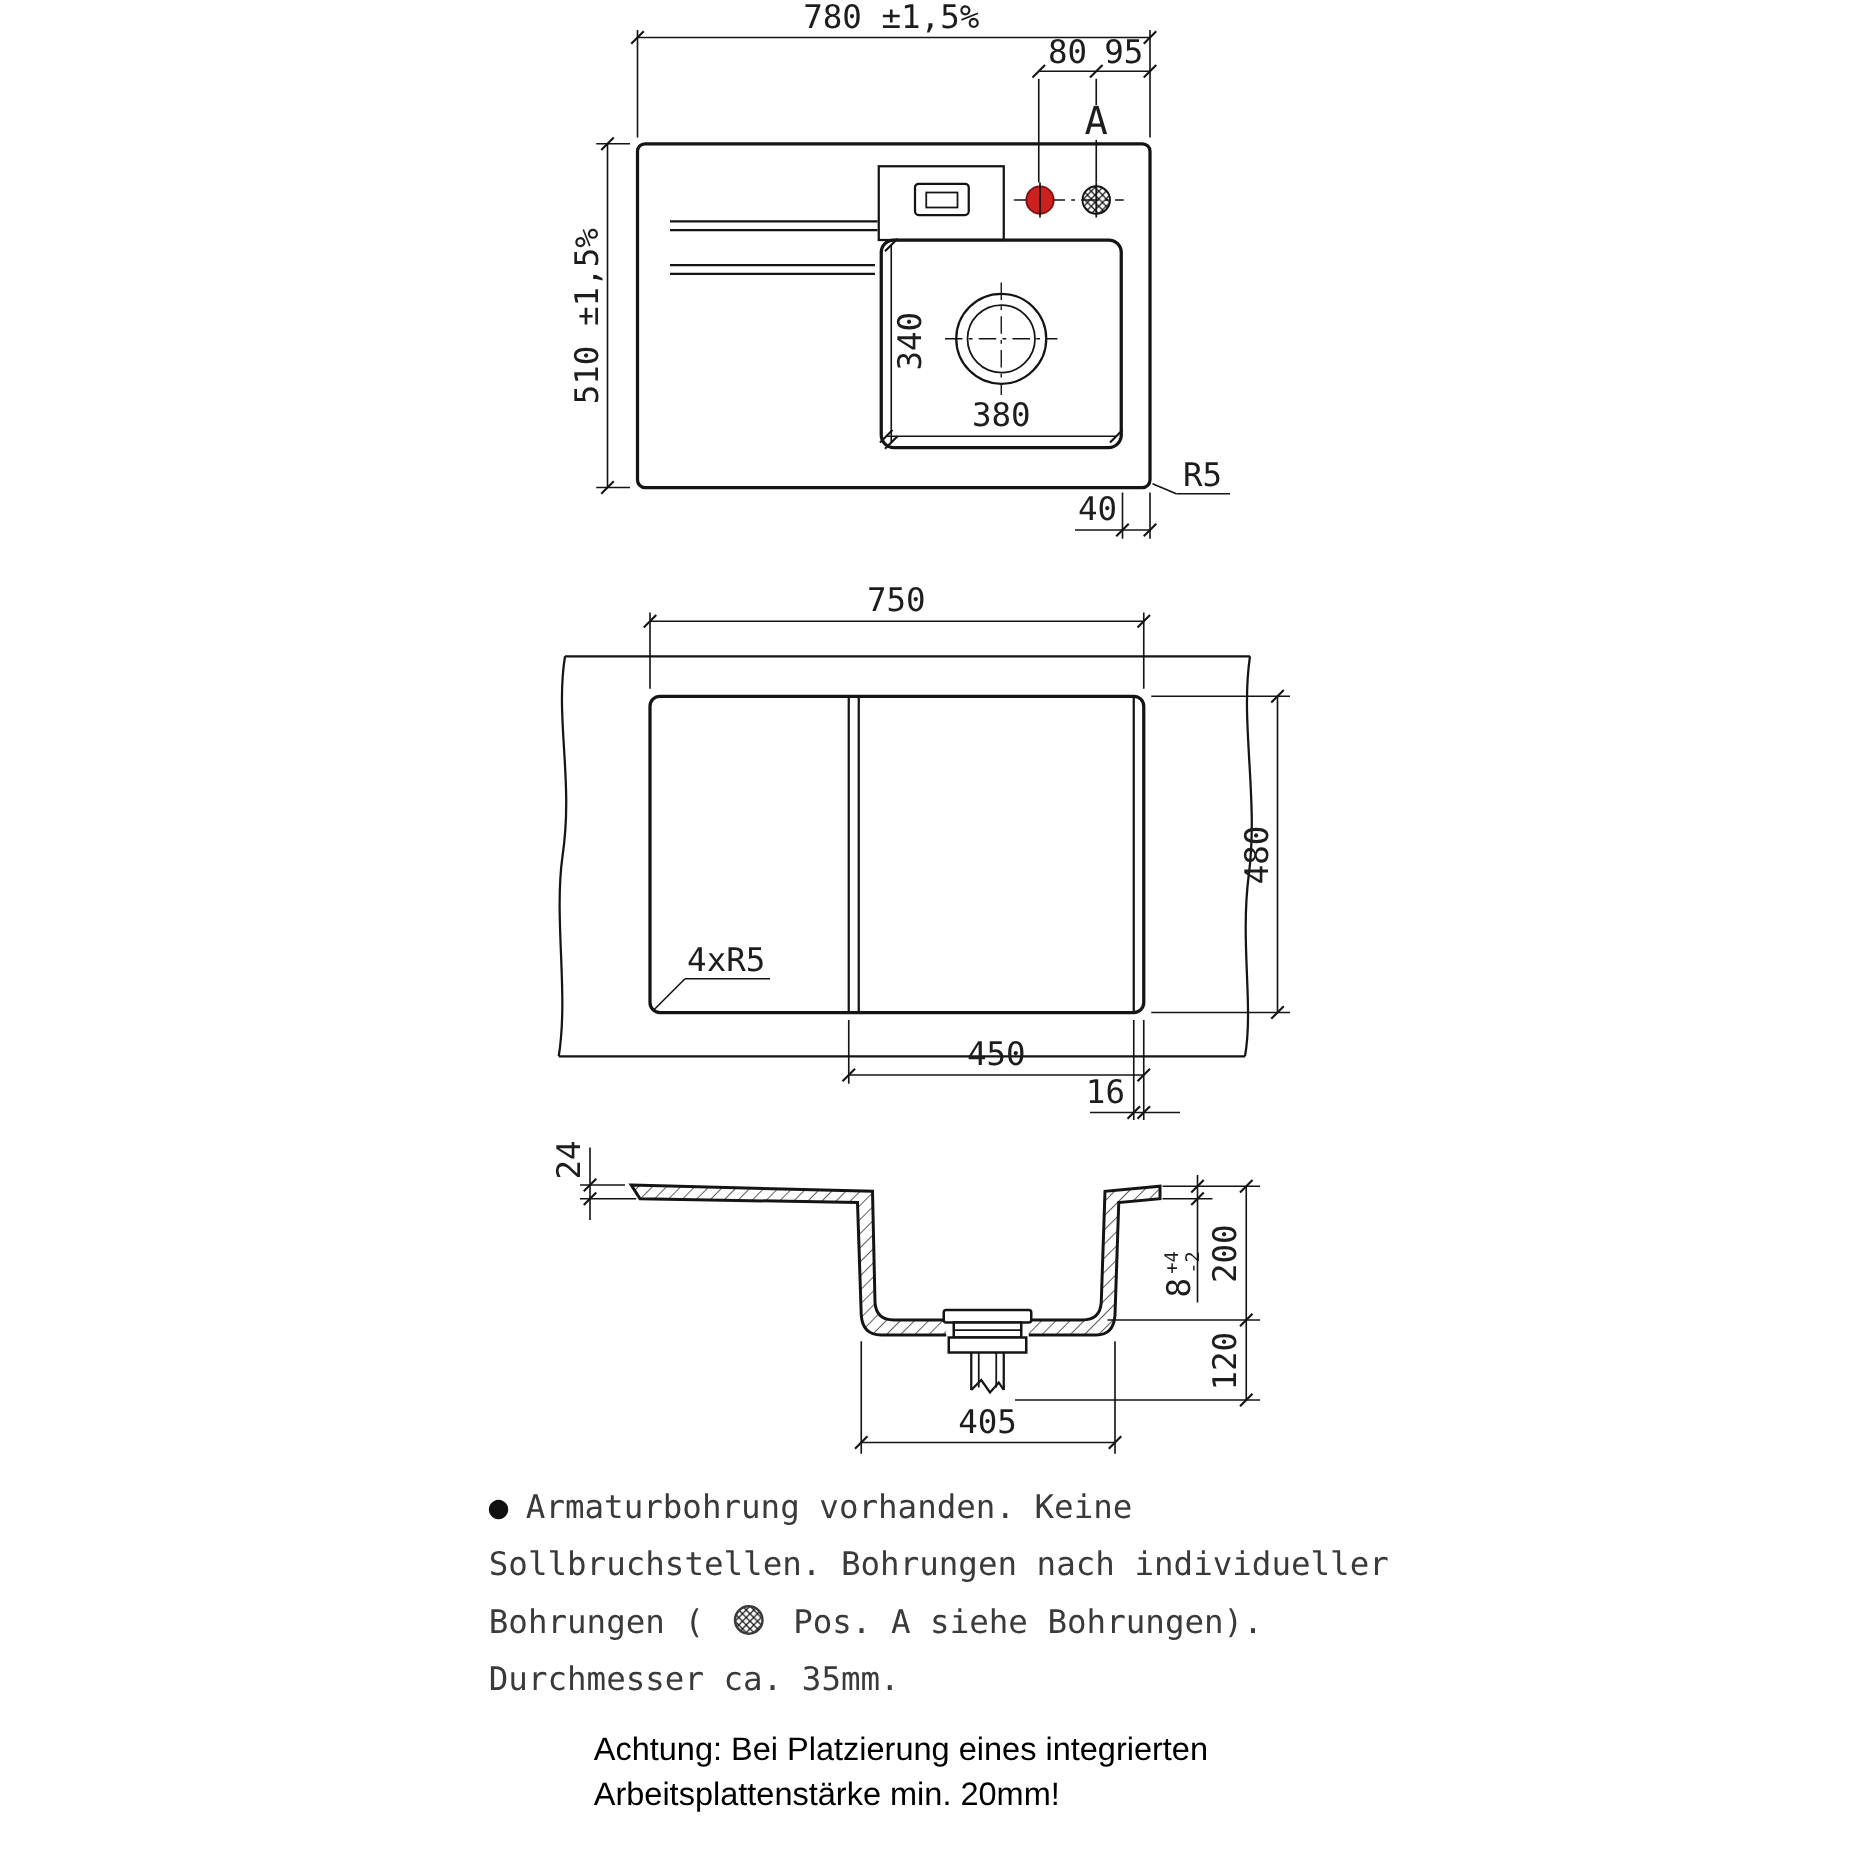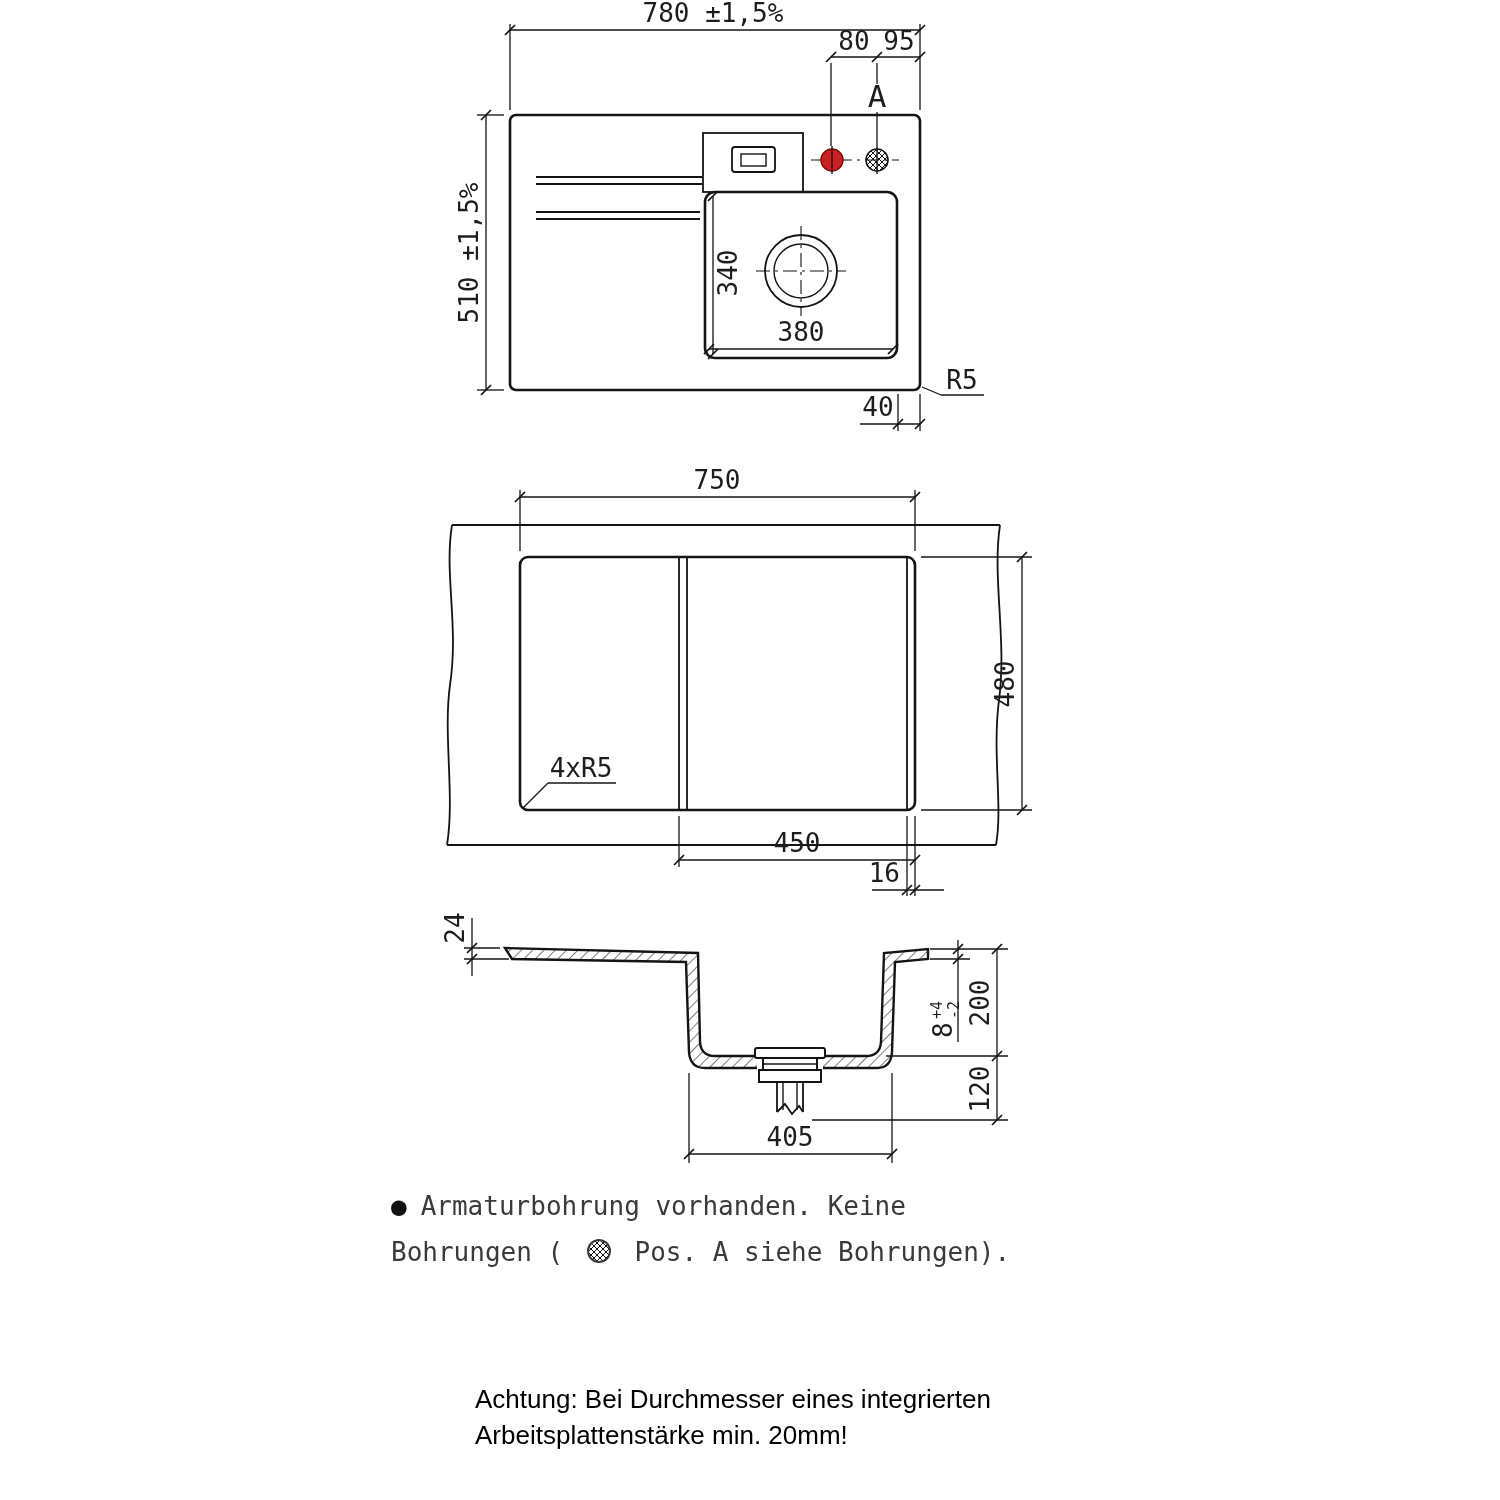--- a/index.html
+++ b/index.html
@@ -257,27 +257,29 @@
       <line class="dim" x1="689" y1="1154" x2="892" y2="1154"></line>
       <line class="tick" x1="684" y1="1159" x2="694" y2="1149"></line>
       <line class="tick" x1="887" y1="1159" x2="897" y2="1149"></line>
       <text class="t" text-anchor="middle" x="790" y="1146">405</text>
     </g>
   </g>
 </svg>
 
 <div class="notes">
   <div><span class="bullet">●</span><span>Armaturbohrung vorhanden. Keine</span></div>
+  <div><span>Sollbruchstellen. Bohrungen nach individueller</span></div>
   <div>
     <span>Bohrungen (</span>
     <svg class="inline-ic" width="28" height="28" viewBox="0 0 28 28">
           <circle cx="14" cy="14" r="11" fill="url(#xhatch)" stroke="#3a3a3a" stroke-width="2"></circle>
         </svg>
     <span>Pos. A siehe Bohrungen).</span>
   </div>
+  <div><span>Durchmesser ca. 35mm.</span></div>
 </div>
 
 <div class="warning">
-  <div>Achtung: Bei Durchmesser eines integrierten</div>
+  <div>Achtung: Bei Platzierung eines integrierten</div>
   <div>Arbeitsplattenstärke min. 20mm!</div>
 </div>
 
 </div>
 
 </body></html>

